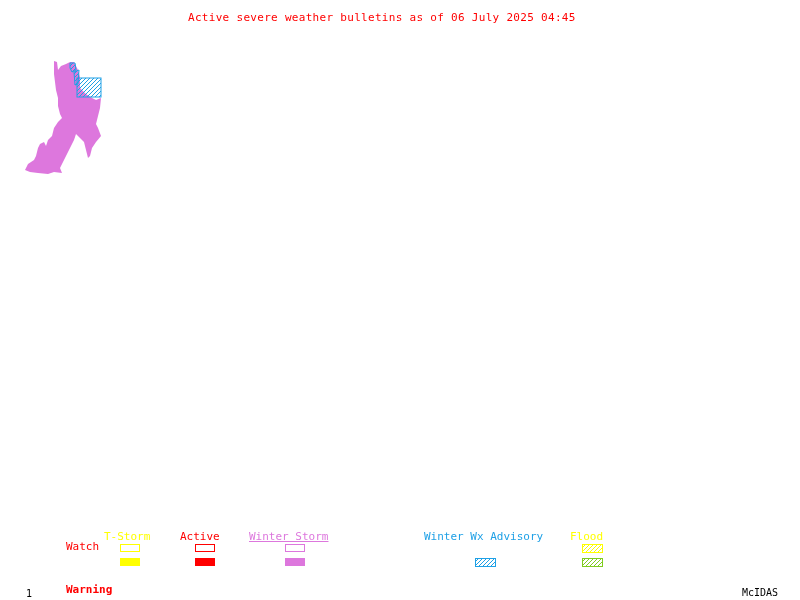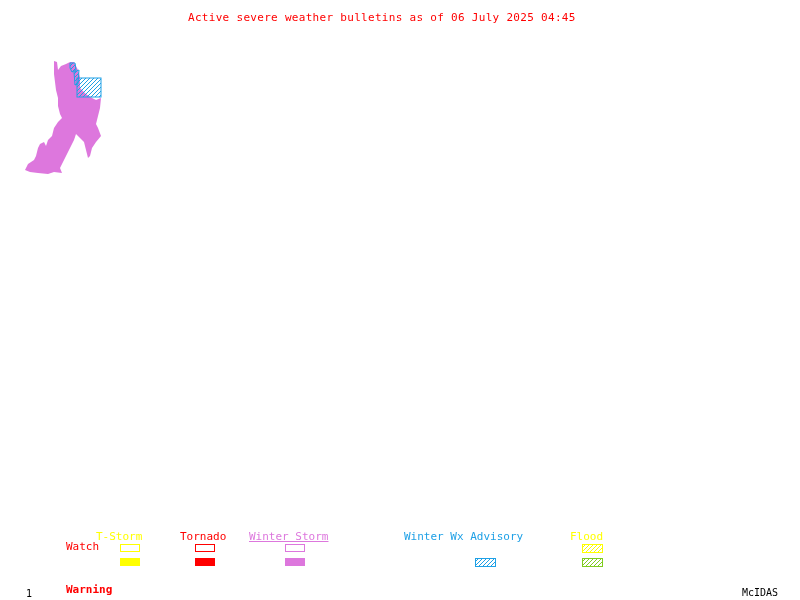--- a/index.html
+++ b/index.html
@@ -36,24 +36,24 @@
     </pattern>
   </defs>
 
   <path fill="#dd77dd" d="M54,61 L57,62 L58,70 L61,66 L66,64 L70,62 L74,62 L76,66 L78,70 L80,77 L80,88 L86,94 L92,98 L96,100 L101,98 L100,108 L98,116 L96,124 L98,128 L101,136 L96,142 L92,148 L90,156 L88,158 L86,150 L84,142 L80,138 L76,134 L74,140 L70,148 L66,156 L62,164 L60,168 L62,173 L54,172 L48,174 L38,173 L30,172 L25,170 L28,164 L34,160 L36,156 L38,148 L40,144 L44,142 L46,146 L48,140 L52,136 L54,128 L58,122 L62,118 L60,114 L58,106 L58,98 L56,90 L55,82 L54,74 Z"></path>
 
   <rect x="77" y="78" width="24" height="19" fill="url(#hatch-blue)" stroke="#1ea0e6" stroke-width="1"></rect>
   <path d="M70,63 L75,63 L76,70 L72,72 L70,68 Z" fill="url(#hatch-blue)" stroke="#1ea0e6" stroke-width="1"></path>
   <path d="M74,72 L79,70 L78,84 L75,85 Z" fill="url(#hatch-blue)" stroke="#1ea0e6" stroke-width="1"></path>
 </svg>
 
-<div class="abs legend-head" style="left:96px; color:#ffff00;text-align:center;">T-Storm</div>
-<div class="abs legend-head" style="left:180px; color:#ff0000;">Tornado</div>
+<div class="abs legend-head" style="left:104px; color:#ffff00;text-align:center;">T-Storm</div>
+<div class="abs legend-head" style="left:180px; color:#ff0000;">Active</div>
 <div class="abs legend-head" style="left:249px; color:#dd77dd;text-decoration:underline;">Winter Storm</div>
-<div class="abs legend-head" style="left:404px; color:#1ea0e6;">Winter Wx Advisory</div>
+<div class="abs legend-head" style="left:424px; color:#1ea0e6;">Winter Wx Advisory</div>
 <div class="abs legend-head" style="left:570px; color:#ffff00;">Flood</div>
 
 <div class="abs row-label" style="top:540px;">Watch</div>
 <div class="abs row-label" style="top:583px;font-weight:bold;">Warning</div>
 
 <div class="box outline" style="left:120px; top:544px; border-color:#ffff00;"></div>
 <div class="box outline" style="left:195px; top:544px; border-color:#ff0000;"></div>
 <div class="box outline" style="left:285px; top:544px; border-color:#dd77dd;"></div>
 <svg class="abs" style="left:582px; top:544px;" width="21" height="9">
   <rect x="0.5" y="0.5" width="20" height="8" fill="url(#hatch-yellow)" stroke="#ffff00"></rect>

